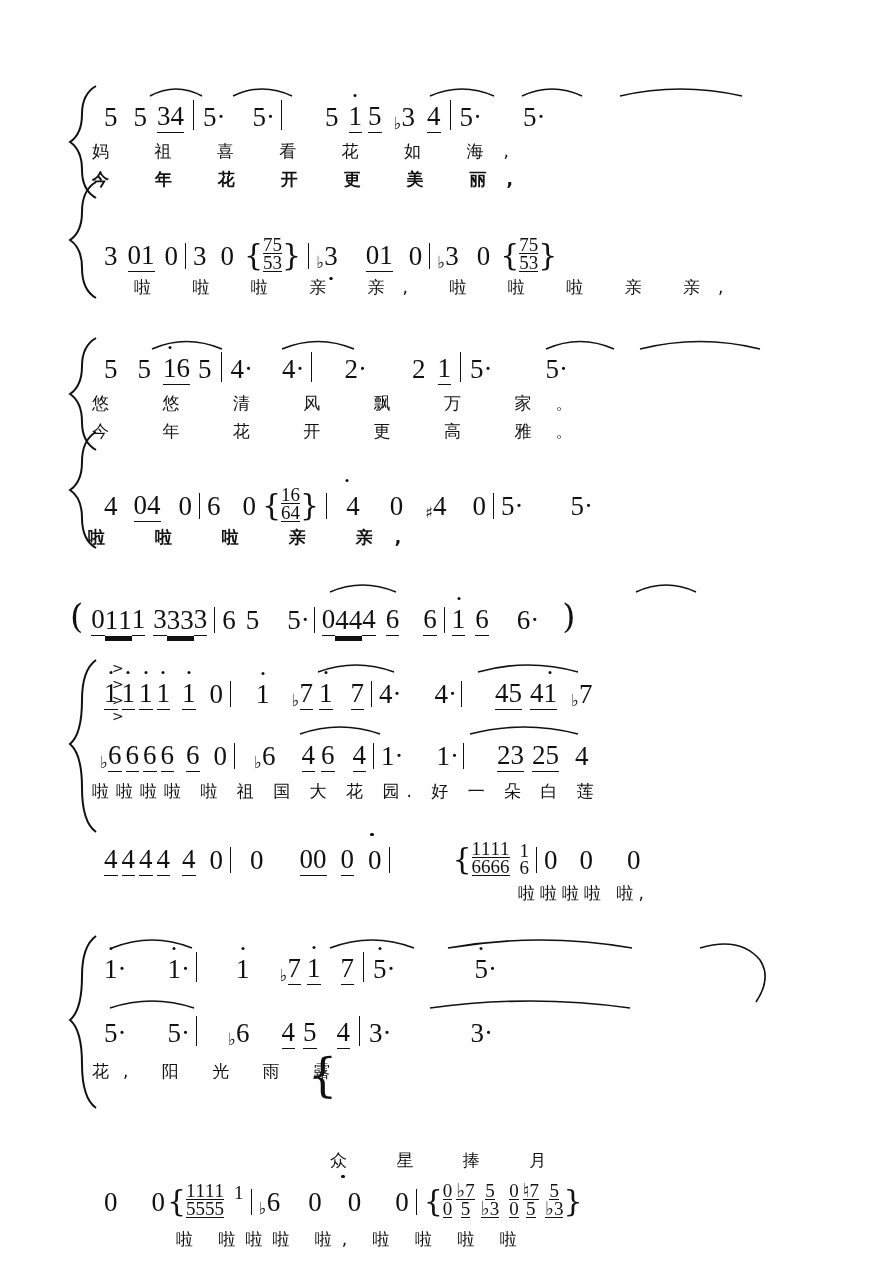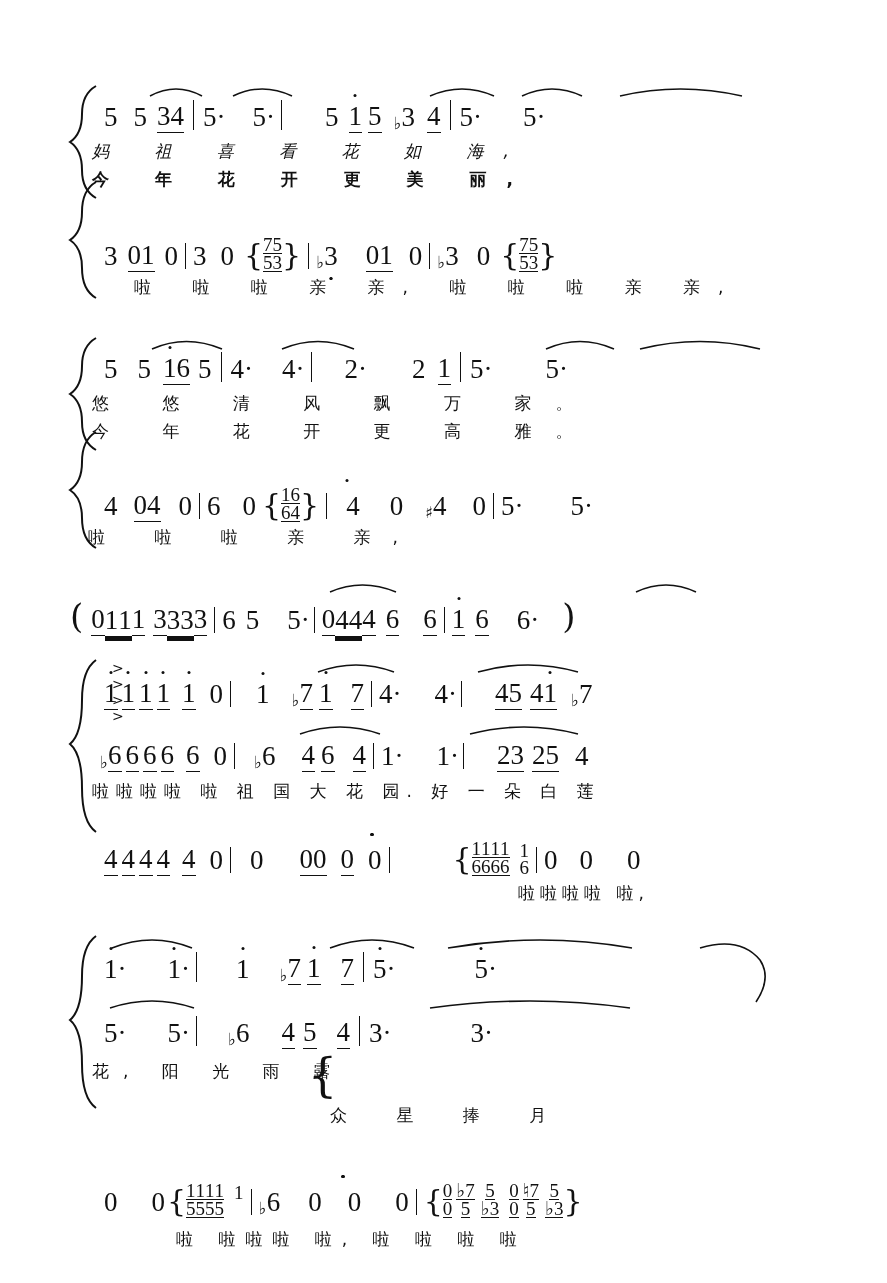--- a/index.html
+++ b/index.html
@@ -153,21 +153,21 @@
         <span style="display:inline-block;width:12px"></span>
       <span class="n u1">4</span>
       <span class="bar"></span>
       <span class="n">5</span>
         <span class="dot">·</span>
         <span style="display:inline-block;width:44px"></span>
       <span class="n">5</span>
         <span class="dot">·</span>
     </div>
 
-    <div class="row lyricrow" style="left:92px;top:140px;font-style:italic;">
+    <div class="row lyricrow" style="left:92px;top:140px;">
       <span style="letter-spacing:20px;">妈 祖 喜 看 花 如 海,</span>
     </div>
     <div class="row lyricrow" style="left:92px;top:168px;">
       <span style="letter-spacing:20px;font-weight:bold;">今 年 花 开 更 美 丽,</span>
     </div>
 
     <div class="row numrow" style="left:104px;top:236px;">
       <span class="n">3</span>
         <span style="display:inline-block;width:10px"></span>
       <span class="n u1">0</span>
@@ -293,21 +293,21 @@
         <span style="display:inline-block;width:26px"></span>
       <span class="n">0</span>
       <span class="barthin"></span>
       <span class="n">5</span>
         <span class="dot">·</span>
         <span style="display:inline-block;width:50px"></span>
       <span class="n">5</span>
         <span class="dot">·</span>
     </div>
 
-    <div class="row lyricrow" style="left:88px;top:526px;">
+    <div class="row lyricrow" style="left:88px;top:526px;font-weight:bold;">
       <span style="letter-spacing:22px;">啦 啦 啦 亲 亲,</span>
     </div>
   </div>
 
   <div class="system" style="left:0;top:0;">
     <div class="row numrow" style="left:70px;top:596px;">
       <span class="paren">(</span>
         <span style="display:inline-block;width:8px"></span>
       <span class="n u1">0</span>
       <span class="n u2">1</span>
@@ -539,21 +539,21 @@
       <span class="n">3</span>
         <span class="dot">·</span>
         <span style="display:inline-block;width:82px"></span>
       <span class="n">3</span>
         <span class="dot">·</span>
     </div>
 
     <div class="row lyricrow" style="left:92px;top:1060px;">
       <span style="letter-spacing:14px;">花, 阳 光 雨 露</span>
     </div>
-    <div class="row lyricrow" style="left:330px;top:1104px;">
+    <div class="row lyricrow" style="left:330px;top:1149px;">
       <span style="letter-spacing:22px;">众 星 捧 月</span>
     </div>
 
     <div class="brace" style="left:308px;top:1052px;font-size:46px;">{</div>
 
     <div class="row numrow" style="left:104px;top:1182px;">
       <span class="n">0</span>
         <span style="display:inline-block;width:34px"></span>
       <span class="n">0</span>
         <span style="display:inline-block;width:2px"></span>

